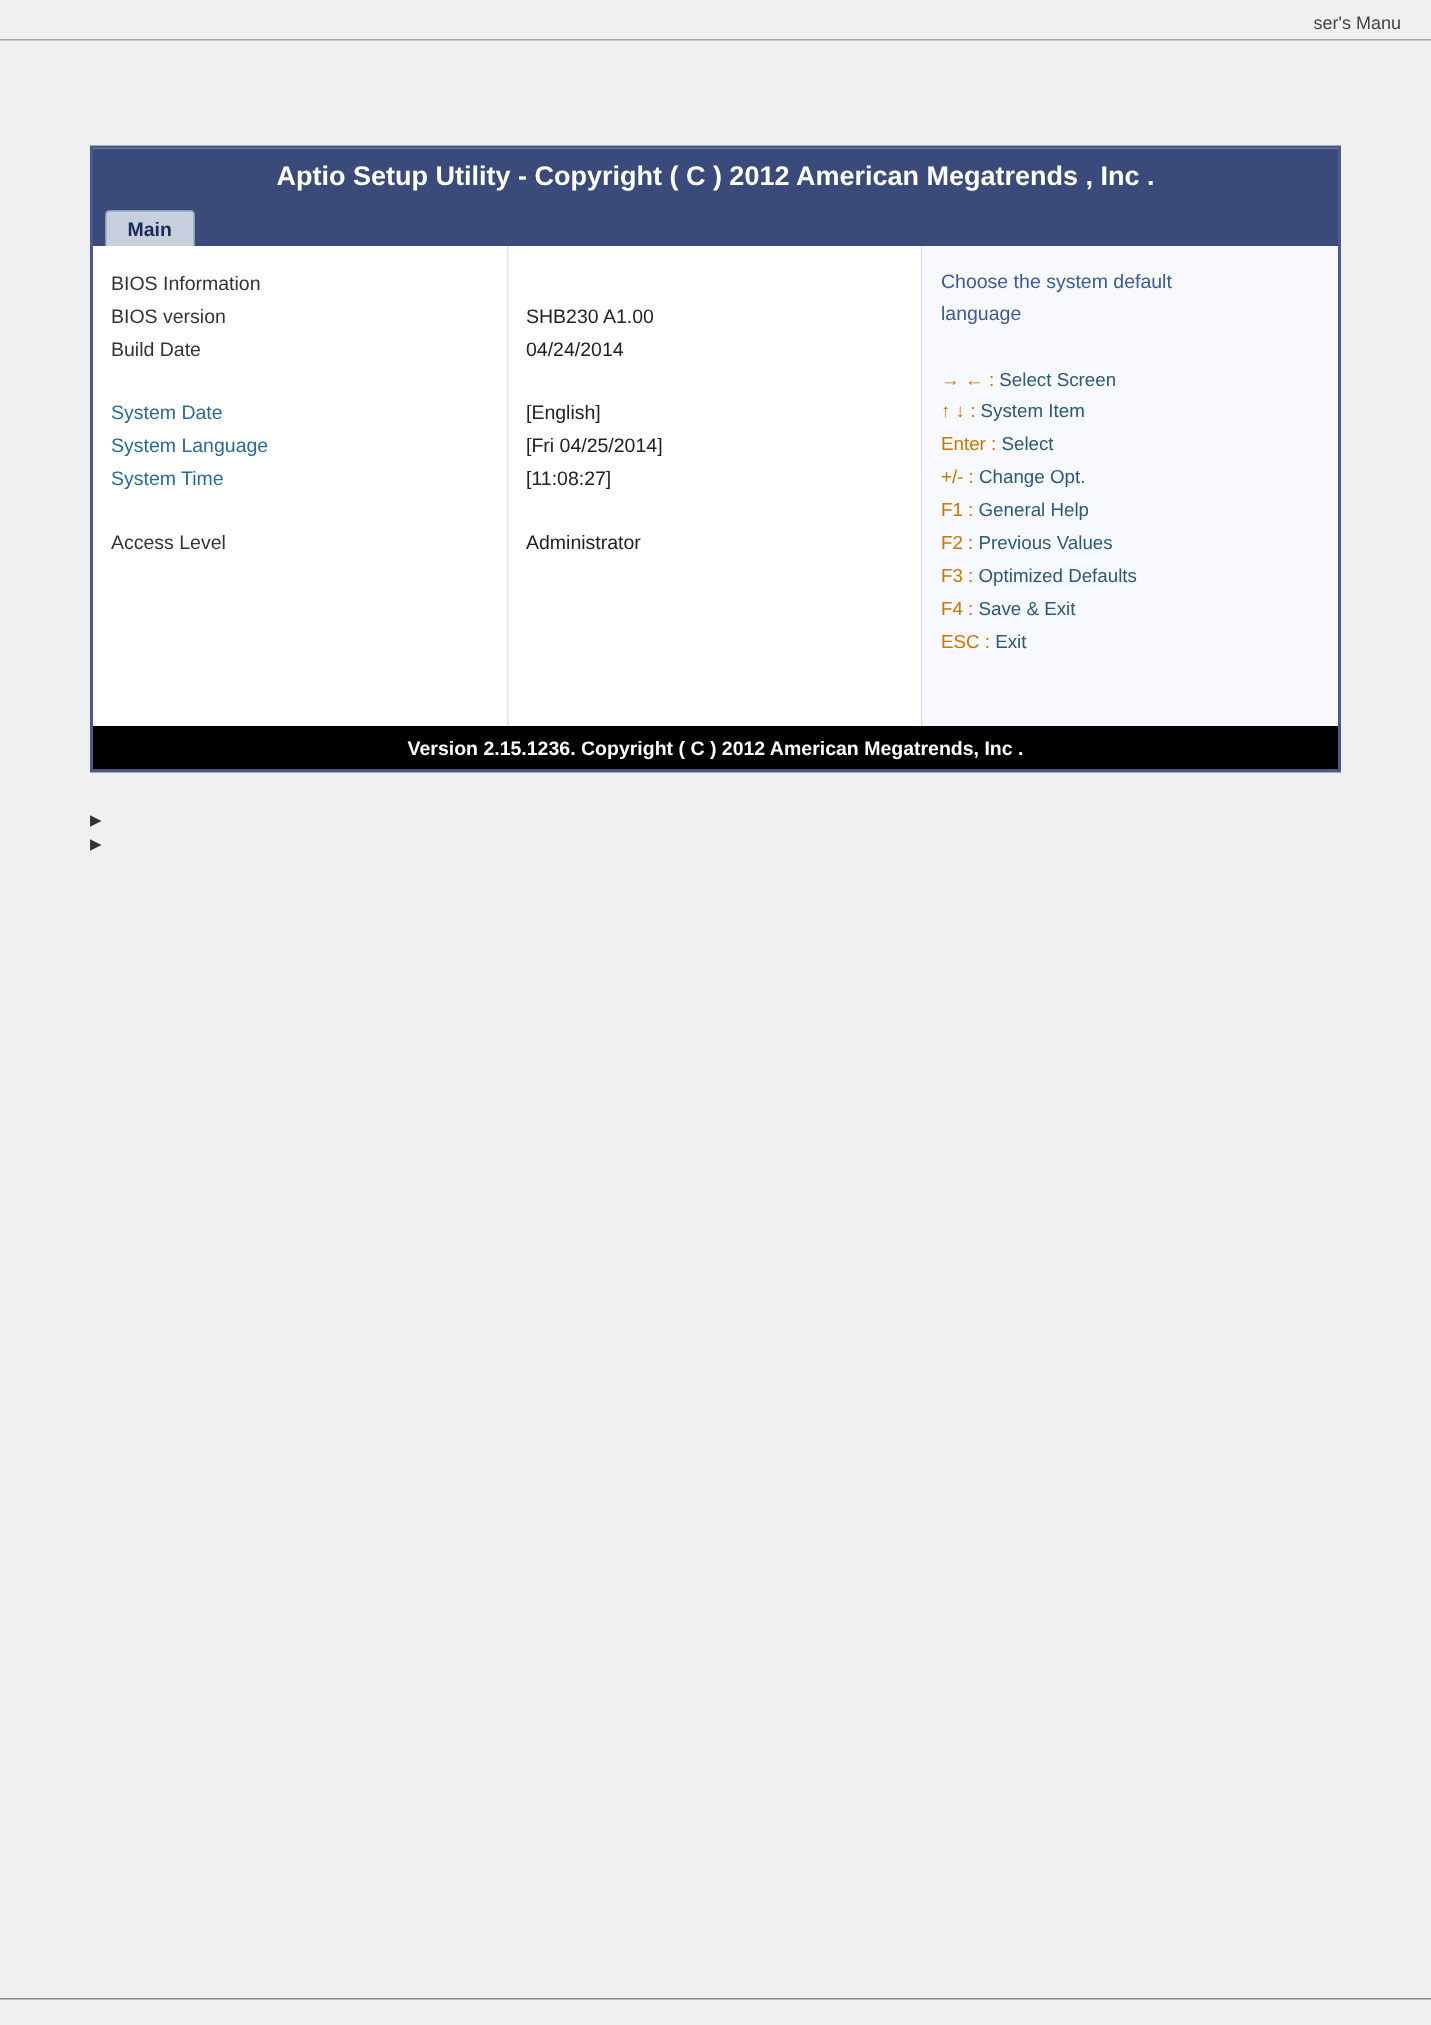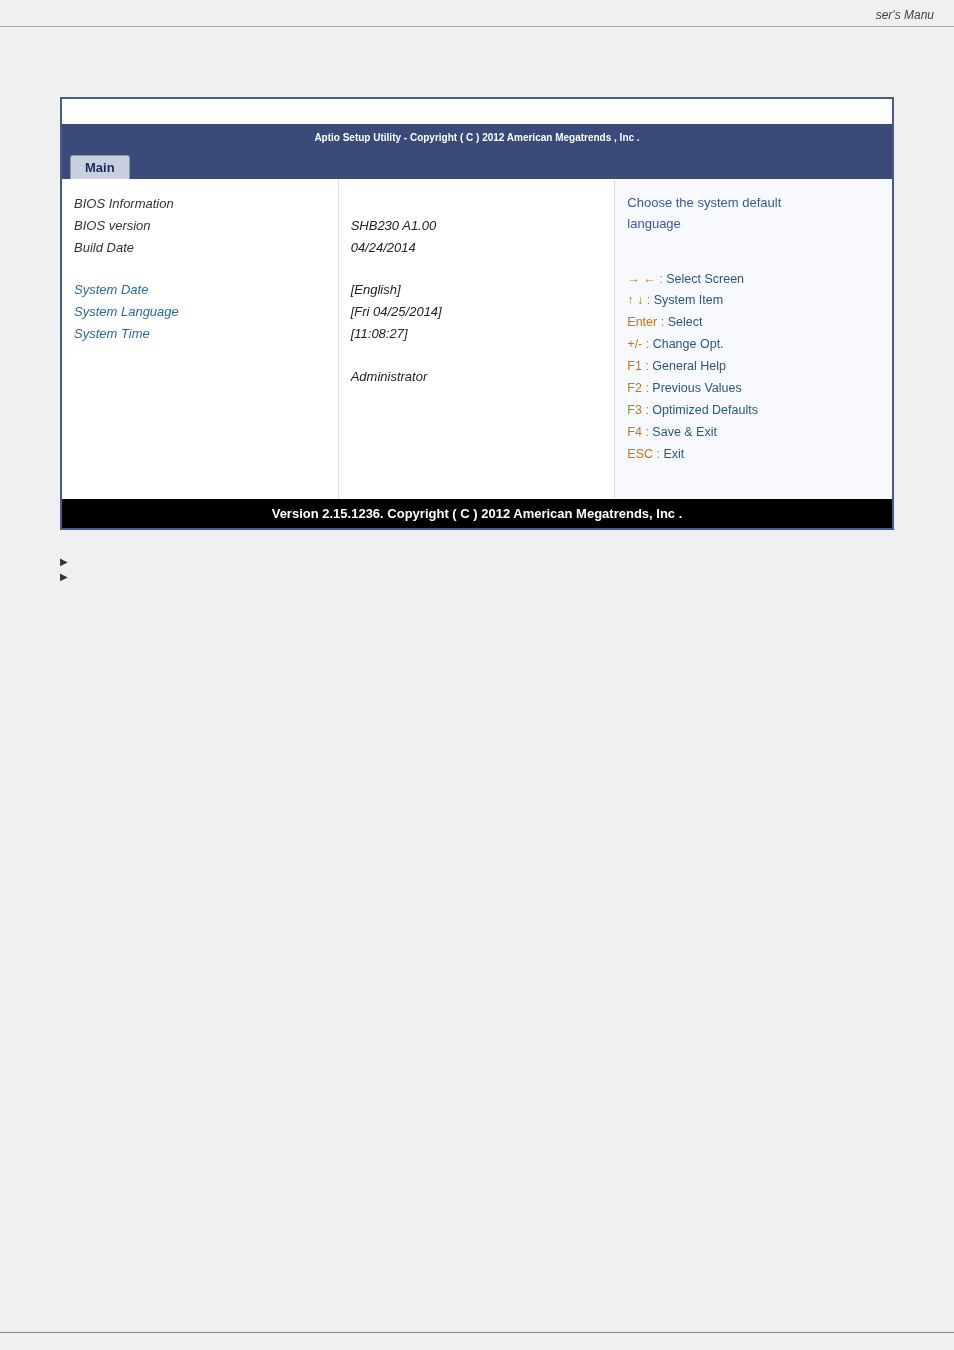--- a/index.html
+++ b/index.html
@@ -15,43 +15,41 @@
 
     .top-bar {
       display: flex;
       justify-content: flex-end;
       padding: 8px 20px 4px 20px;
       border-bottom: 1px solid #aaa;
       background: #f0f0f0;
     }
 
     .top-bar-text {
-      font-style: italic;
       font-size: 12px;
       color: #444;
     }
 
     .page-content {
       padding: 40px 60px 40px 60px;
     }
 
     .bios-container {
       border: 2px solid #4a5a8a;
       background: #ffffff;
       margin-bottom: 16px;
     }
 
     .bios-header {
       background: #3a4a7a;
       color: #ffffff;
       text-align: center;
       padding: 8px 12px;
       font-weight: bold;
-      font-size: 10px;
-      margin-top: 25px;
+      font-size: 18px;
     }
 
     .bios-tabs {
       background: #3a4a7a;
       padding: 4px 8px 0 8px;
       display: flex;
     }
 
     .bios-tab {
       background: #c8d0e0;
@@ -83,21 +81,20 @@
       border-right: 1px solid #dde;
     }
 
     .bios-right {
       padding: 14px 12px;
       background: #f8f8ff;
     }
 
     .bios-section {
       margin-bottom: 20px;
-      font-style: italic;
     }
 
     .bios-label {
       color: #333;
       font-size: 13px;
       line-height: 1.7;
     }
 
     .bios-label.highlighted {
       color: #2a6a9a;
@@ -192,20 +189,23 @@
         <div class="bios-section">
           <div class="bios-label">BIOS Information</div>
           <div class="bios-label">BIOS version</div>
           <div class="bios-label">Build Date</div>
         </div>
         <div class="bios-section">
           <div class="bios-label highlighted">System Date</div>
           <div class="bios-label highlighted">System Language</div>
           <div class="bios-label highlighted">System Time</div>
         </div>
+        <div class="bios-section">
+          <div class="bios-label">Access Level</div>
+        </div>
       </div>
 
       <div class="bios-middle">
         <div class="bios-section">
           <div class="bios-value">&nbsp;</div>
           <div class="bios-value">SHB230 A1.00</div>
           <div class="bios-value">04/24/2014</div>
         </div>
         <div class="bios-section">
           <div class="bios-value">[English]</div>
@@ -216,21 +216,21 @@
           <div class="bios-value">Administrator</div>
         </div>
       </div>
 
       <div class="bios-right">
         <div class="help-text">
           <span>Choose the system default</span><br>
           <span>language</span>
         </div>
 
-        <div style="margin-top: 34px;">
+        <div style="margin-top: 23px;">
           <div class="key-help">
             <span class="key">→ ← :</span><span> Select Screen</span>
           </div>
           <div class="key-help">
             <span class="key">↑ ↓  :</span><span> System Item</span>
           </div>
           <div class="key-help">
             <span class="key">Enter :</span><span> Select</span>
           </div>
           <div class="key-help">

